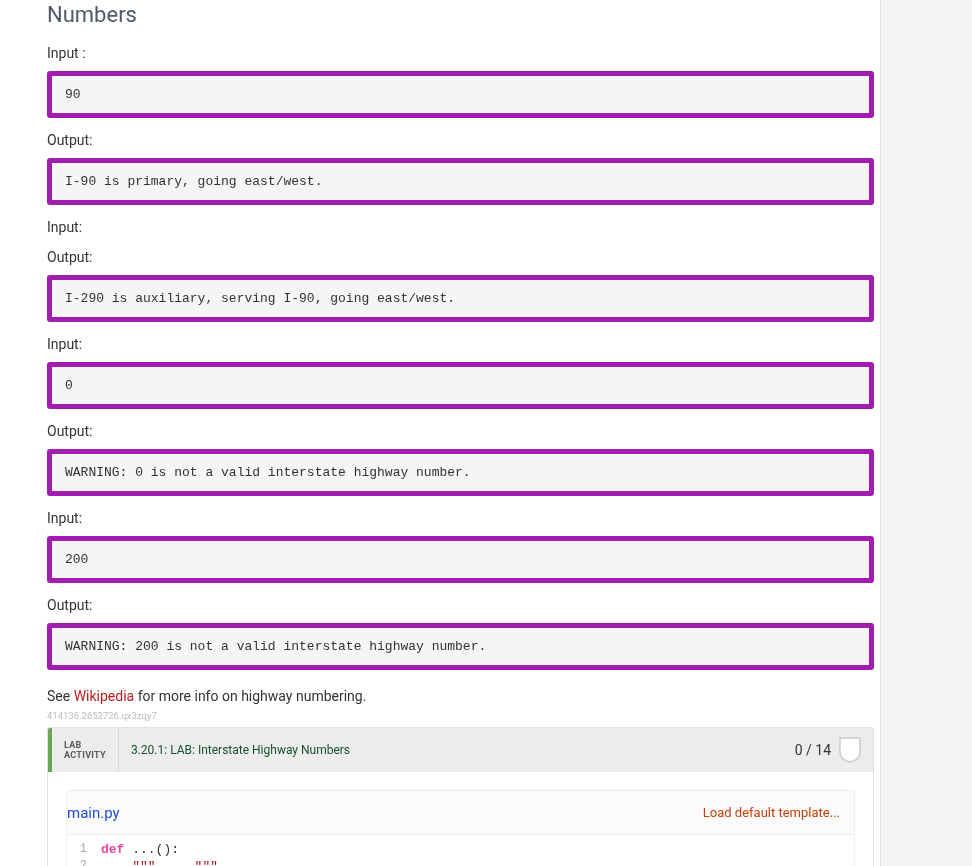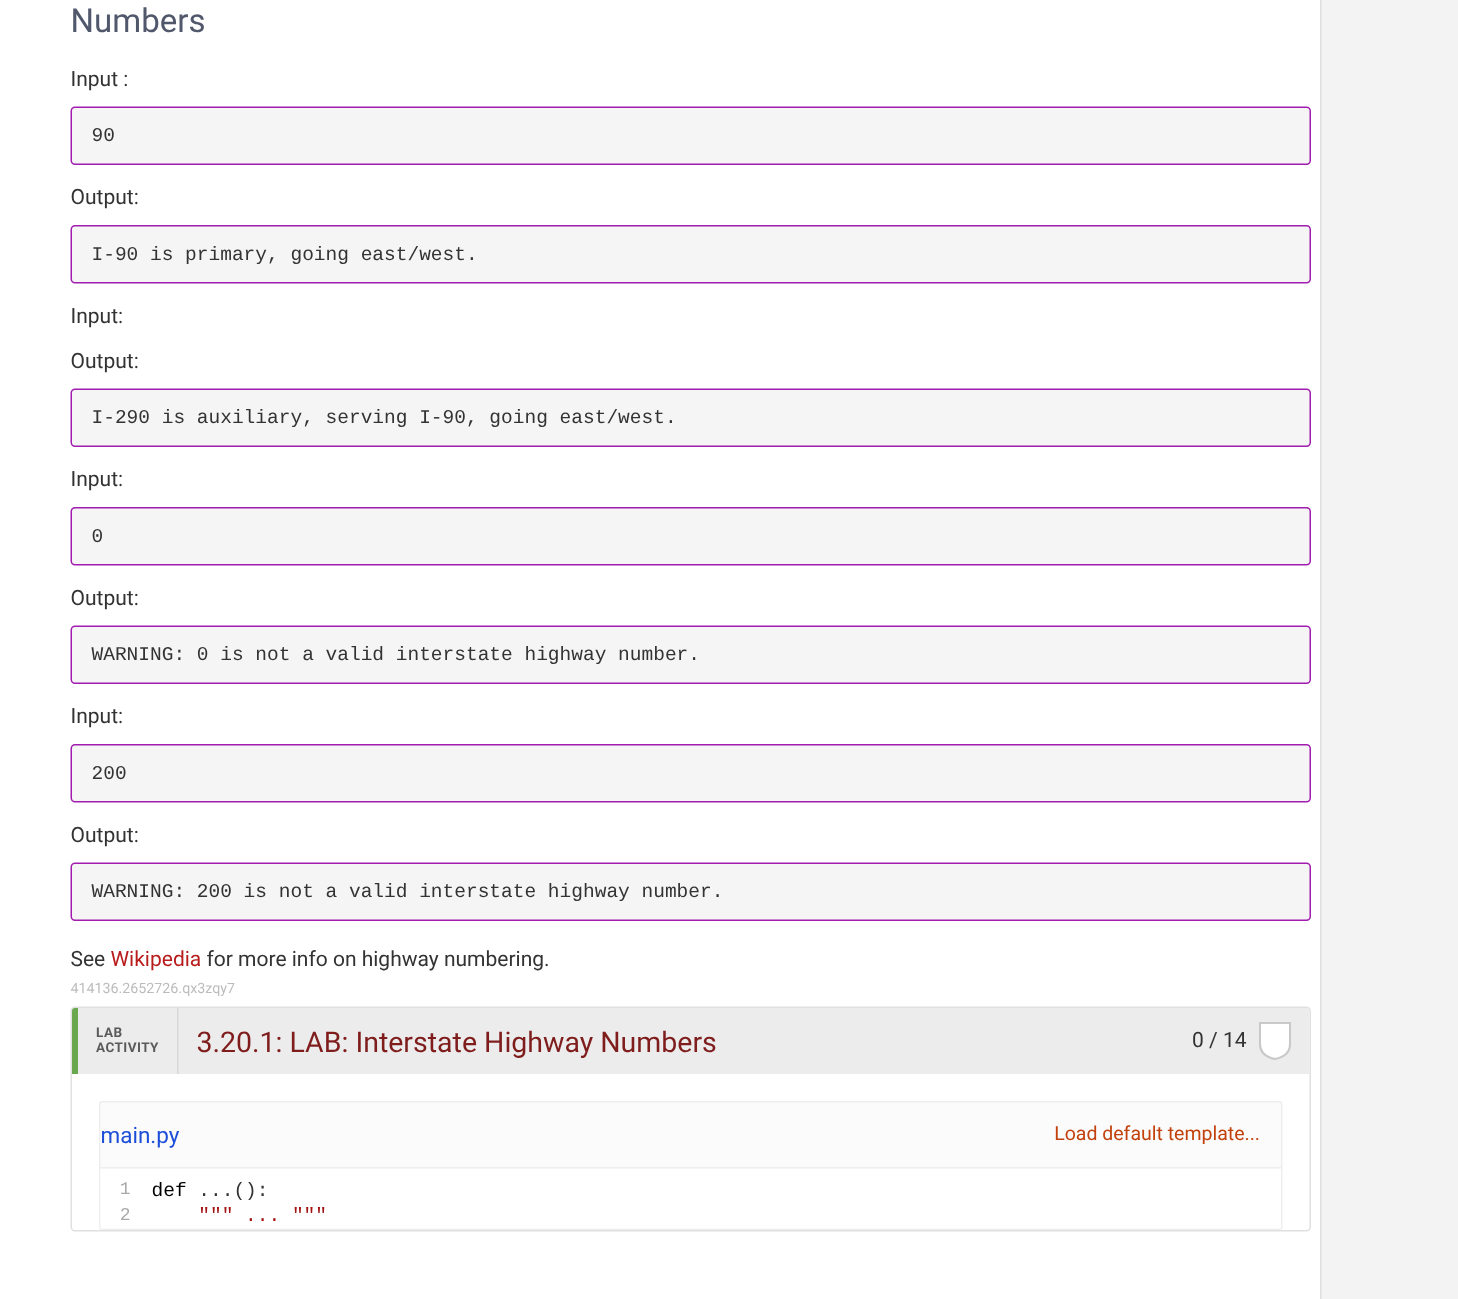--- a/index.html
+++ b/index.html
@@ -30,21 +30,21 @@
     color: #51586b;
     margin: 2px 0 18px 0;
   }
   .io-label {
     font-size: 14px;
     color: #333;
     margin: 14px 0 10px 0;
   }
   .io-box {
     background: #f5f5f5;
-    border: 1px solid #a21caf;
+    border: 5px solid #a21caf;
     border-radius: 3px;
     padding: 11px 13px;
     font-family: "Consolas", "Monaco", "Courier New", monospace;
     font-size: 13px;
     color: #333;
     white-space: pre;
     overflow-x: auto;
     margin-right: 6px;
   }
   .note {
@@ -81,22 +81,22 @@
     line-height: 10px;
     font-weight: 700;
     color: #5a5a5a;
     border-right: 1px solid #d8d8d8;
     letter-spacing: 0.3px;
   }
   .lab-title {
     display: flex;
     align-items: center;
     padding-left: 12px;
-    font-size: 19px;
-    color: #7f1d1d;
+    font-size: 12px;
+    color: #14532d;
     flex: 1;
   }
   .lab-score {
     display: flex;
     align-items: center;
     gap: 8px;
     padding-right: 12px;
     font-size: 14px;
     color: #333;
   }
@@ -154,21 +154,21 @@
     color: #aaa;
     font-size: 12px;
     flex: none;
     user-select: none;
   }
   .code {
     padding-left: 8px;
     white-space: pre;
     color: #333;
   }
-  .tok-kw { color: #000000; }
+  .tok-kw { color: #ec4899; font-weight: bold; }
   .tok-str { color: #a31515; }
 </style>
 </head>
 <body>
 
 <div class="page">
   <div class="main-col">
 
     <h2 class="example">Numbers</h2>
 

